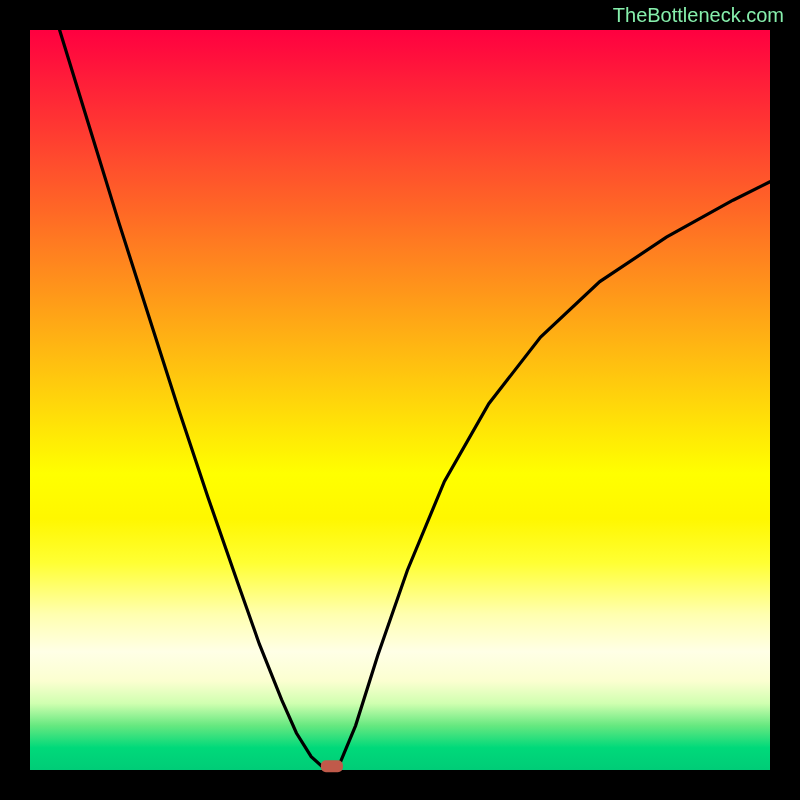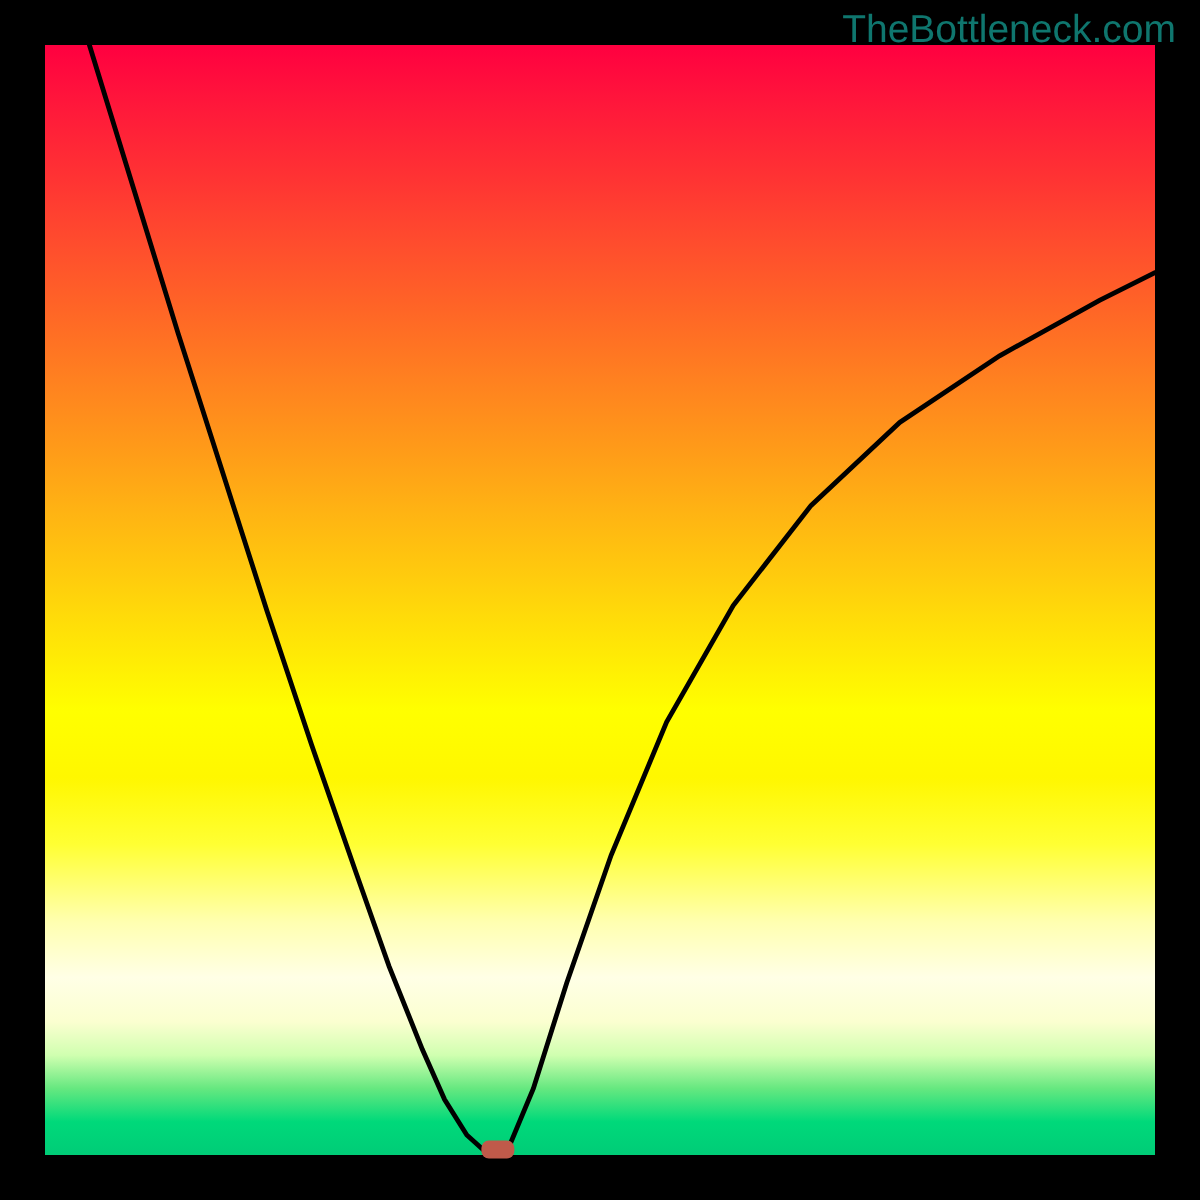--- a/index.html
+++ b/index.html
@@ -8,22 +8,22 @@
     height: 800px;
     background: #000;
     position: relative;
     overflow: hidden;
     font-family: Arial, Helvetica, sans-serif;
   }
   .watermark {
     position: absolute;
     top: 4px;
     right: 16px;
-    color: #0f766e;
-    font-size: 26px;
+    color: #86efac;
+    font-size: 20px;
     font-weight: 500;
     z-index: 10;
   }
   .plot-area {
     position: absolute;
     left: 30px;
     top: 30px;
     width: 740px;
     height: 740px;
     background: linear-gradient(to bottom,

